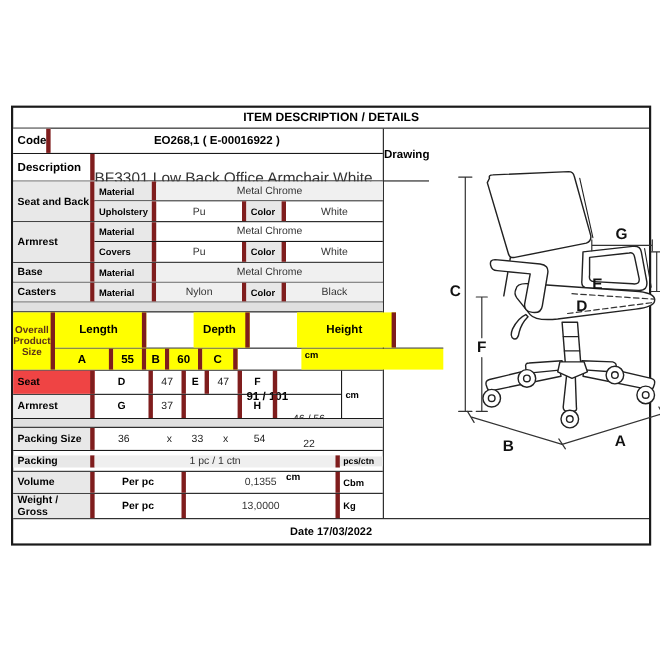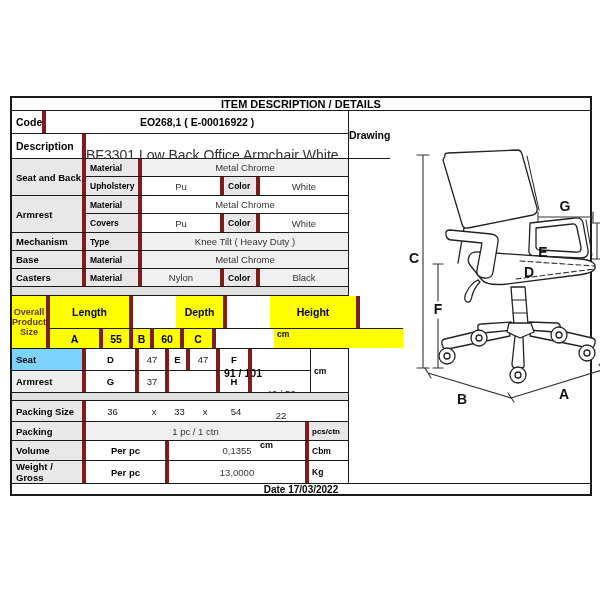--- a/index.html
+++ b/index.html
@@ -20,21 +20,21 @@
   .w-v1{width:82px;}
   .w-col{width:36px;}
   .wA{width:53px;} .wN1{width:30px;} .wB{width:21px;} .wN2{width:30px;} .wC{width:32px;} .wH{width:58px;margin-top:44px;}
   .wLen{width:83px;} .wDep{width:51px;} .wHei{width:90px;}
   .wUnit{width:39px;}
   .flex1{flex:1;}
   .hd{height:20px;font-weight:bold;font-size:11px;justify-content:center;display:flex;align-items:center;}
   .h-code{height:23px;} .h-desc{height:25px;} .h-sub{height:18px;}
   .h-gap1{height:9px;} .h-y1{height:33px;gap:43px;} .h-y2{height:19px;}
   .h-seat{height:22px;} .h-arm{height:21px;} .h-gap2{height:8px;}
-  .h-ps{height:21px;} .h-pk{height:19px;} .h-vol{height:20px;}
+  .h-ps{height:21px;} .h-pk{height:19px;align-items:center;} .h-vol{height:20px;}
   .mid{display:flex;flex:1;border-bottom:1px solid #1a1a1a;}
   .leftsec{width:337px;border-right:1px solid #1a1a1a;display:flex;flex-direction:column;}
   .rightsec{flex:1;display:flex;flex-direction:row;}
   .grow{display:flex;}
   .inner{flex:1;display:flex;flex-direction:column;}
   .yellow{background:#ffff00;}
   .ylab{font-weight:bold;font-size:9px;line-height:10px;text-align:center;justify-content:center;}
   .ybold{font-weight:bold;font-size:10.5px;}
   .numv{font-size:9.5px;color:#222;}
   .bold{font-weight:bold;color:#000;}
@@ -90,25 +90,20 @@
           </div>
           <div class="row h-sub">
             <div class="c sublab w-sub">Covers</div>
             <div class="c val w-v1">Pu</div>
             <div class="c sublab w-col">Color</div>
             <div class="flex1 val">White</div>
           </div>
         </div>
       </div>
 
-      <div class="row b h-sub">
-        <div class="c lab w-label">Mechanism</div>
-        <div class="c sublab w-sub">Type</div>
-        <div class="flex1 val shade">Knee Tilt ( Heavy Duty )</div>
-      </div>
 
       <div class="row b h-sub">
         <div class="c lab w-label">Base</div>
         <div class="c sublab w-sub">Material</div>
         <div class="flex1 val shade">Metal Chrome</div>
       </div>
 
       <div class="row b h-sub">
         <div class="c lab w-label">Casters</div>
         <div class="c sublab w-sub">Material</div>
@@ -136,21 +131,21 @@
             <div class="c yellow cc ybold wC">C</div>
             <div class="c yellow cc ybold wH">91 / 101</div>
             <div class="flex1 yellow unitTxt">cm</div>
           </div>
         </div>
       </div>
 
       <div class="grow b">
         <div class="inner" style="flex:0 0 298px;">
           <div class="row b h-seat">
-            <div class="c lab w-label" style="background:#7dd3fc;">Seat</div>
+            <div class="c lab w-label" style="background:#ef4444;">Seat</div>
             <div class="c cc ybold wA" style="font-size:9.5px;">D</div>
             <div class="c cc numv wN1">47</div>
             <div class="c cc ybold wB" style="font-size:9.5px;">E</div>
             <div class="c cc numv wN2">47</div>
             <div class="c cc ybold wC" style="font-size:9.5px;">F</div>
             <div class="cc numv wH" style="display:flex;align-items:center;">46 / 56</div>
           </div>
           <div class="row h-arm">
             <div class="c lab w-label" style="background:#ededed;">Armrest</div>
             <div class="c cc ybold wA" style="font-size:9.5px;">G</div>

